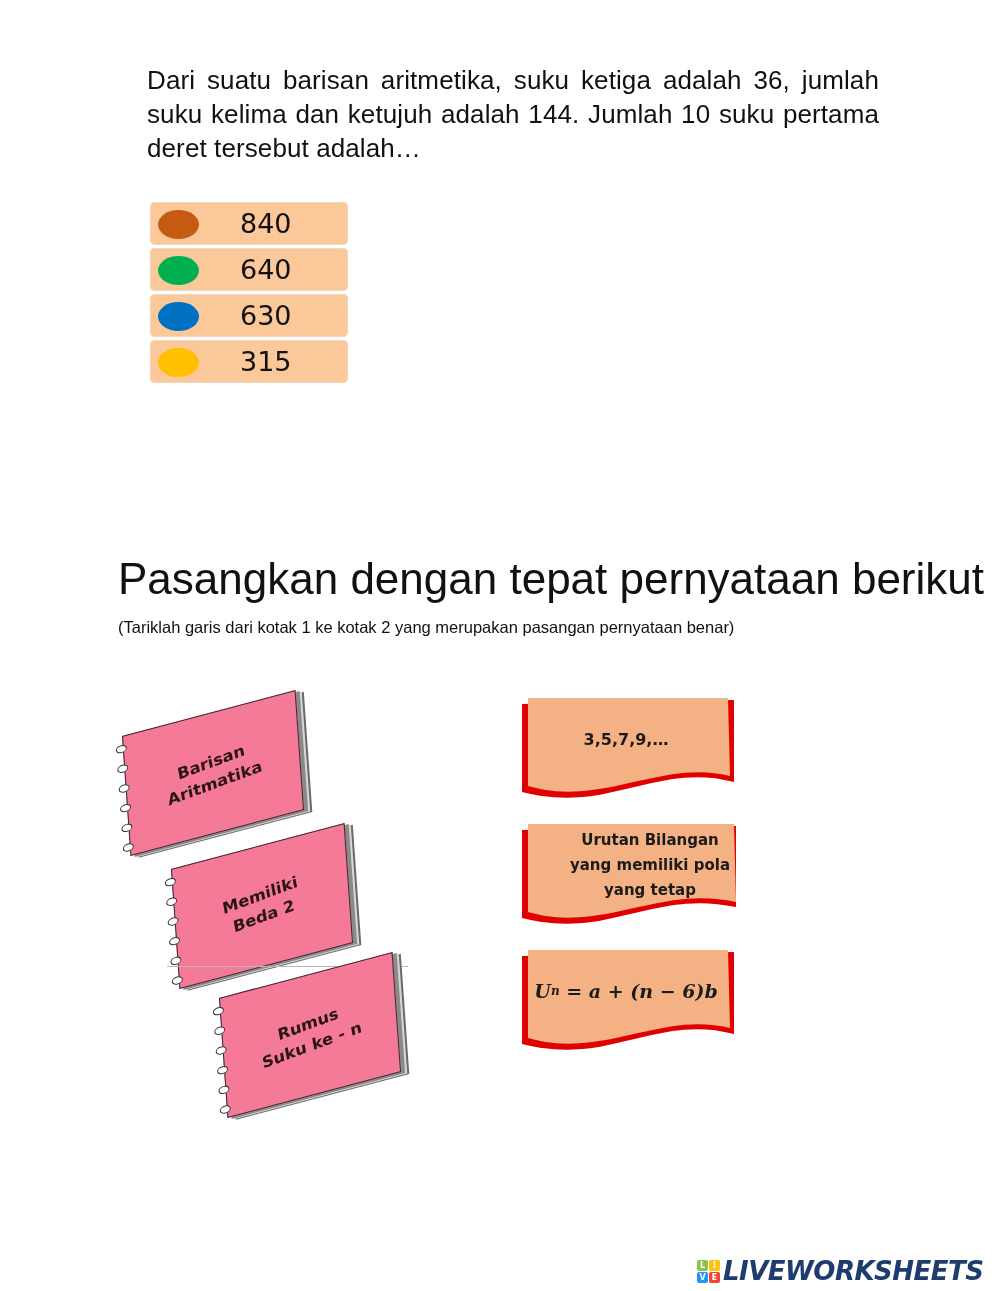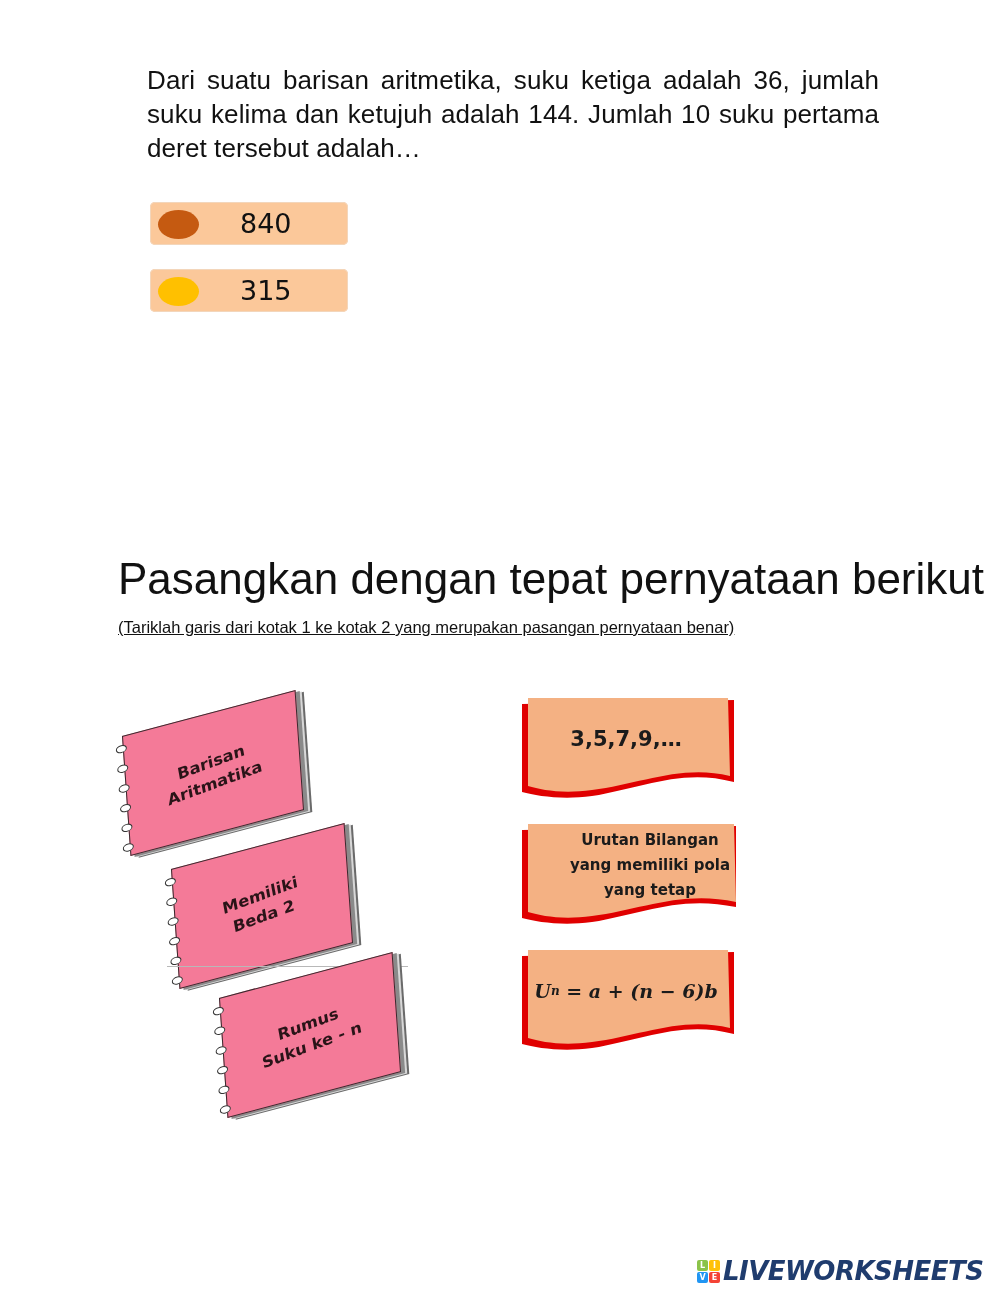--- a/index.html
+++ b/index.html
@@ -7,41 +7,41 @@
 
     .question {
       position: absolute; left: 147px; top: 63px; width: 732px;
       font-family: "Liberation Sans", sans-serif;
       font-size: 26px; line-height: 34px; text-align: justify; text-align-last: left;
       color: #111; letter-spacing: 0.1px;
     }
 
     .options { position: absolute; left: 150px; top: 202px; width: 198px; }
     .option {
-      position: relative; height: 43px; margin-bottom: 24px;
+      position: relative; height: 43px; margin-bottom: 3px;
       background: #fbc89a; border-radius: 5px;
       box-shadow: 0 0 0 1px #f3d6bb inset;
       cursor: pointer;
       padding-left: 20px;
     }
     .option .dot {
       position: absolute; left: 8px; top: 8px; width: 41px; height: 29px; border-radius: 50%;
     }
     .option .val {
       position: absolute; left: 90px; top: 5px;
       font-family: "DejaVu Sans", sans-serif; font-size: 27px; line-height: 34px; color: #111;
     }
 
     .section-title {
       position: absolute; left: 118px; top: 560px;
       font-size: 44px; line-height: 38px; color: #111;
     }
     .instruction {
       position: absolute; left: 118px; top: 617px;
-      font-size: 16.5px; line-height: 20px; color: #111; text-decoration: underline;
+      font-size: 16.5px; line-height: 20px; color: #111;
     }
     .notebook {
       position: absolute; width: 172px; height: 120px;
       background: #f47a98; border: 1.5px solid #3a2a2e;
       box-shadow: 4px 2px 0 0 #8a8a8a, 6px 3px 0 0 #d8d8d8, 8px 4px 0 0 #6a6a6a;
       transform: skewY(-11deg) rotate(-4deg);
       cursor: pointer;
     }
     .notebook .rings { position: absolute; left: -8px; top: 4px; width: 14px; height: 112px; }
     .notebook .ring {
@@ -61,21 +61,21 @@
       position: absolute; width: 208px; height: 88px; cursor: pointer;
     }
     .card svg { position: absolute; left: 0; top: 0; }
     .card .ctext {
       position: absolute; left: 0; right: 0; top: 0; height: 82px;
       display: flex; flex-direction: column; justify-content: center; align-items: center;
       font-family: "DejaVu Sans", sans-serif; font-weight: bold; color: #1b1b1b;
       text-align: center;
     }
     .card .ctext.small { font-size: 15px; line-height: 25px; }
-    .card .ctext.seq { font-size: 21px; }
+    .card .ctext.seq { font-size: 16px; }
     .card .ctext.formula { font-family: "DejaVu Serif", serif; font-style: italic; font-size: 19px; }
     .card .ctext.formula sub { font-size: 12px; }
 
     .logo {
       position: absolute; left: 697px; top: 1256px; display: flex; align-items: center;
     }
     .logo .blocks { display: grid; grid-template-columns: 11px 11px; grid-template-rows: 11px 11px; gap: 1px; margin-right: 3px; }
     .logo .blocks div { border-radius: 2px; font-size: 8px; font-weight: bold; color: #fff; display: flex; align-items: center; justify-content: center; font-family: "DejaVu Sans", sans-serif; }
     .logo .word {
       font-family: "DejaVu Sans", sans-serif; font-weight: bold; font-size: 26px; color: #1f3c6e; letter-spacing: -0.5px; font-style: italic;
@@ -83,20 +83,28 @@
   </style>
 </head>
 <body>
 
 <div class="question">Dari suatu barisan aritmetika, suku ketiga adalah 36, jumlah suku kelima dan ketujuh adalah 144. Jumlah 10 suku pertama deret tersebut adalah…</div>
 
 <div class="options">
   <div class="option">
     <div class="dot" style="background:#c55a11"></div>
     <div class="val">840</div>
+  </div>
+  <div class="option">
+    <div class="dot" style="background:#00b050"></div>
+    <div class="val">640</div>
+  </div>
+  <div class="option">
+    <div class="dot" style="background:#0070c0"></div>
+    <div class="val">630</div>
   </div>
   <div class="option">
     <div class="dot" style="background:#ffc000"></div>
     <div class="val">315</div>
   </div>
 </div>
 
 <div class="section-title">Pasangkan dengan tepat pernyataan berikut</div>
 <div class="instruction">(Tariklah garis dari kotak 1 ke kotak 2 yang merupakan pasangan pernyataan benar)</div>
 

